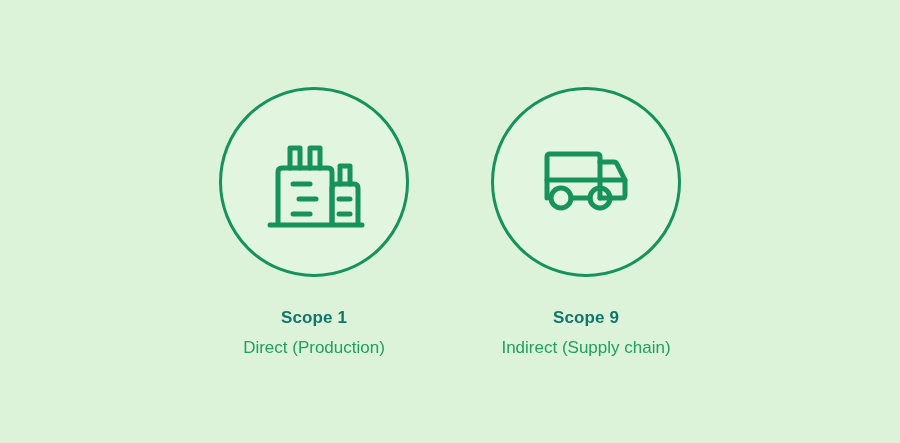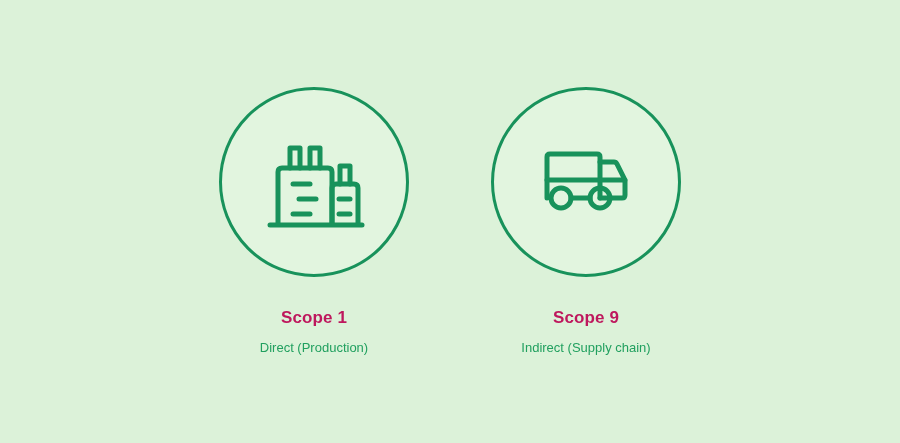--- a/index.html
+++ b/index.html
@@ -52,29 +52,29 @@
     justify-content: center;
   }
   .icon-circle svg {
     display: block;
     overflow: visible;
   }
   .scope-title {
     margin-top: 31px;
     font-size: 17px;
     font-weight: bold;
-    color: #be185d;
+    color: #0f766e;
     letter-spacing: 0.1px;
     line-height: 20px;
     text-align: center;
     white-space: nowrap;
   }
   .scope-subtitle {
     margin-top: 9px;
-    font-size: 13px;
+    font-size: 17px;
     font-weight: normal;
     color: #21a05f;
     line-height: 21px;
     text-align: center;
     white-space: nowrap;
   }
 </style>
 </head>
 <body>
 

